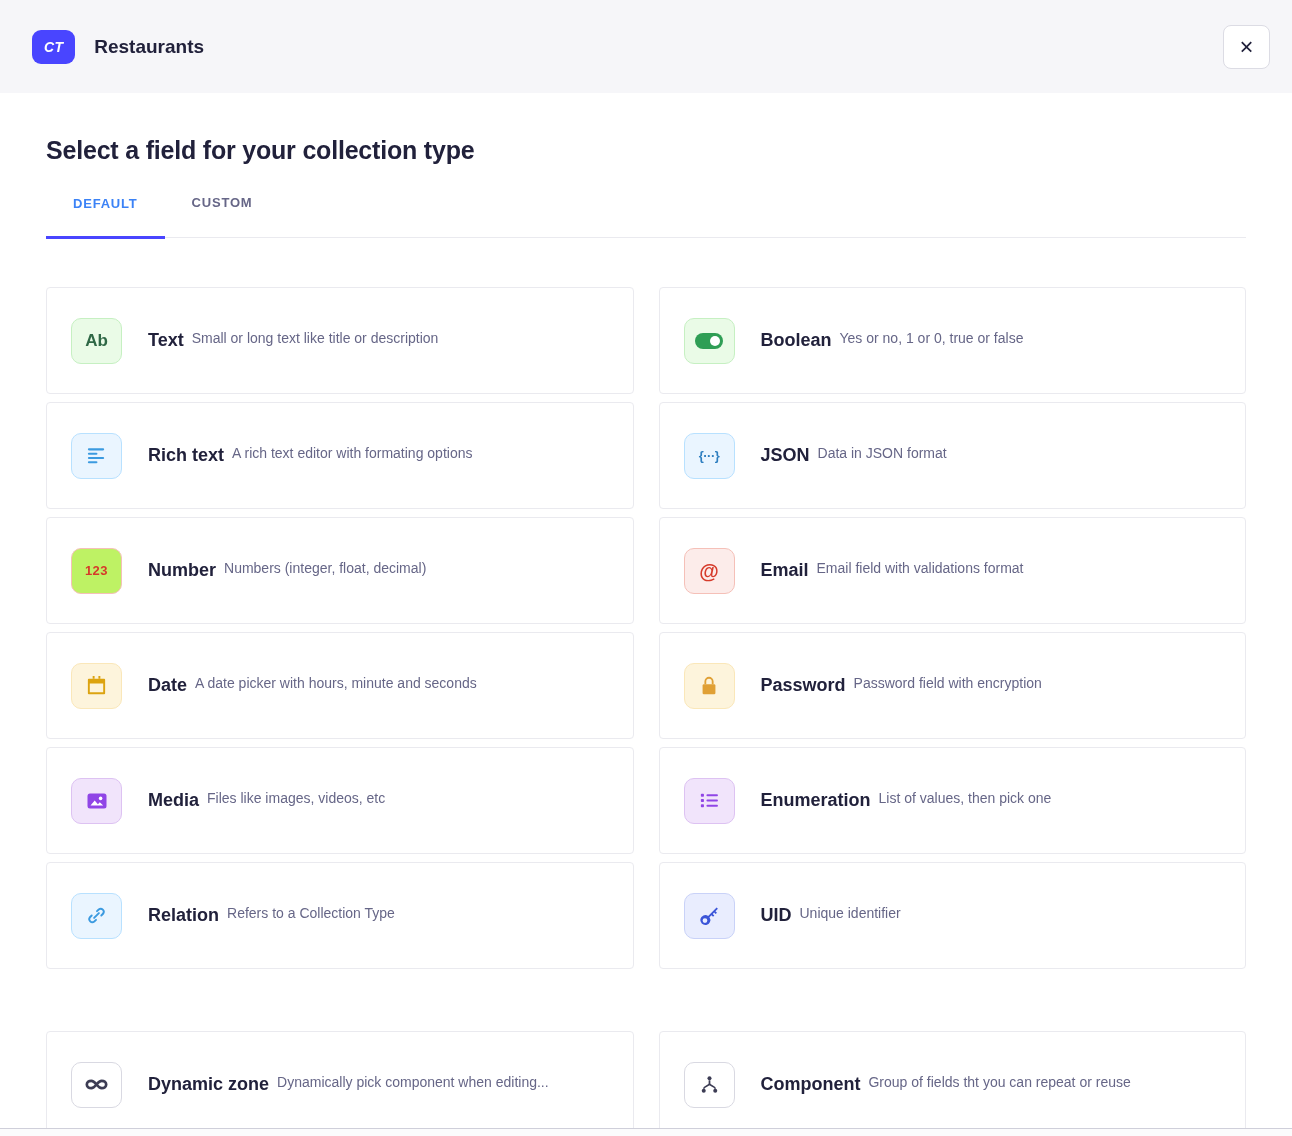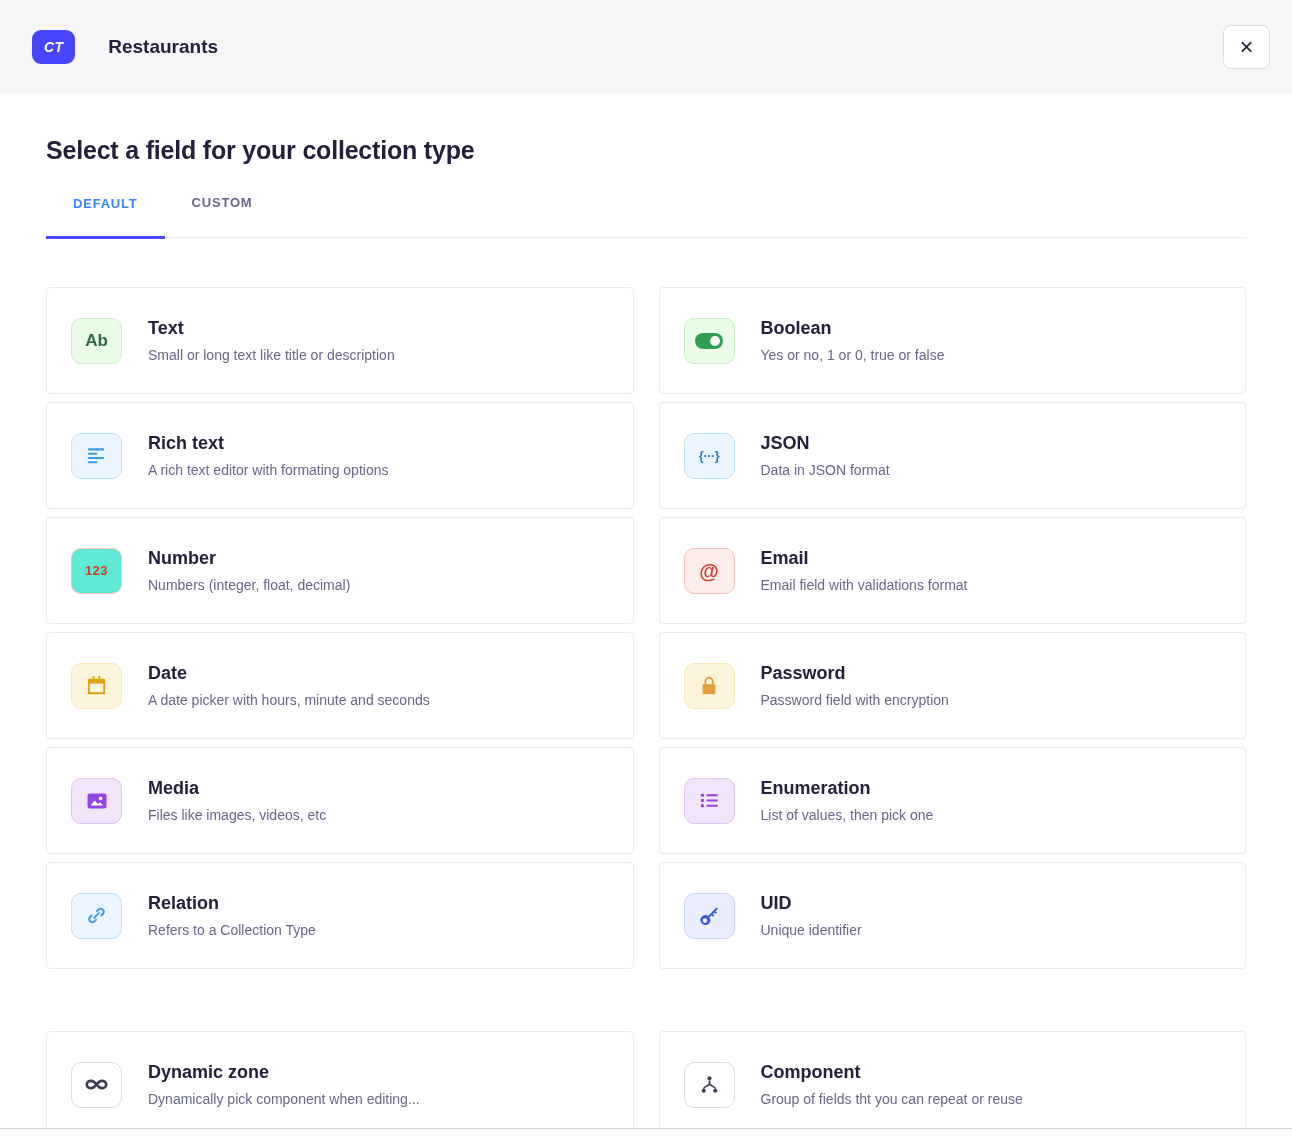--- a/index.html
+++ b/index.html
@@ -8,21 +8,21 @@
     font-family:"Liberation Sans","DejaVu Sans",sans-serif;
     background:#ffffff;position:relative;overflow:hidden;color:#21213b;
   }
 
   
   header{
     height:93px;background:#f6f6f9;
     display:flex;align-items:center;justify-content:space-between;
     padding:0 22px 0 32px;
   }
-  .header-left{display:flex;align-items:center;gap:33px}
+  .header-left{display:flex;align-items:center;gap:19px}
   .ct-badge{
     background:#4945ff;color:#fff;font-weight:700;font-style:italic;
     font-size:14px;line-height:1;padding:10px 12px;border-radius:9px;letter-spacing:.3px;
   }
   .header-title{font-size:19px;font-weight:700;color:#21213b}
   .close-btn{
     width:47px;height:44px;background:#fff;border:1px solid #dcdce4;border-radius:8px;
     display:flex;align-items:center;justify-content:center;cursor:pointer;
     font-family:inherit;font-size:24px;line-height:1;color:#21213b;font-weight:400;
   }
@@ -47,21 +47,21 @@
   .grid-bottom{margin-top:62px}
   .card{
     display:flex;align-items:center;gap:26px;text-align:left;
     background:#fff;border:1px solid #eaeaef;border-radius:4px;
     height:107px;padding:0 24px;cursor:pointer;font-family:inherit;
   }
   .icon-box{
     width:51px;height:46px;border-radius:10px;border:1px solid transparent;
     display:flex;align-items:center;justify-content:center;flex:0 0 auto;
   }
-  .card-text{display:flex;flex-direction:column;gap:8px}
+  .card-text{display:flex;gap:8px}
   .card-title{font-size:18px;font-weight:700;color:#21213b}
   .card-desc{font-size:14px;color:#666687}
 
   
   .glyph{font-weight:700;line-height:1}
   .g-text{font-size:17px}
   .g-number{font-size:13px;letter-spacing:.5px}
   .g-email{font-size:20px}
   .g-json{font-size:13px;letter-spacing:-.5px}
 
@@ -135,21 +135,21 @@
       <button class="card">
     <span class="icon-box" style="background: rgb(234, 245, 255); border-color: rgb(184, 225, 255); color: rgb(47, 127, 192);">
           <span class="glyph g-json">{···}</span>
         </span>
     <span class="card-text">
       <span class="card-title">JSON</span>
       <span class="card-desc">Data in JSON format</span>
     </span>
   </button>
       <button class="card">
-    <span class="icon-box" style="background: #5eead4; border-color: rgb(245, 192, 184); color: rgb(214, 58, 42);">
+    <span class="icon-box" style="background: #bef264; border-color: rgb(245, 192, 184); color: rgb(214, 58, 42);">
           <span class="glyph g-number">123</span>
         </span>
     <span class="card-text">
       <span class="card-title">Number</span>
       <span class="card-desc">Numbers (integer, float, decimal)</span>
     </span>
   </button>
       <button class="card">
     <span class="icon-box" style="background: rgb(252, 236, 234); border-color: rgb(245, 192, 184); color: rgb(214, 58, 42);">
           <span class="glyph g-email">@</span>

